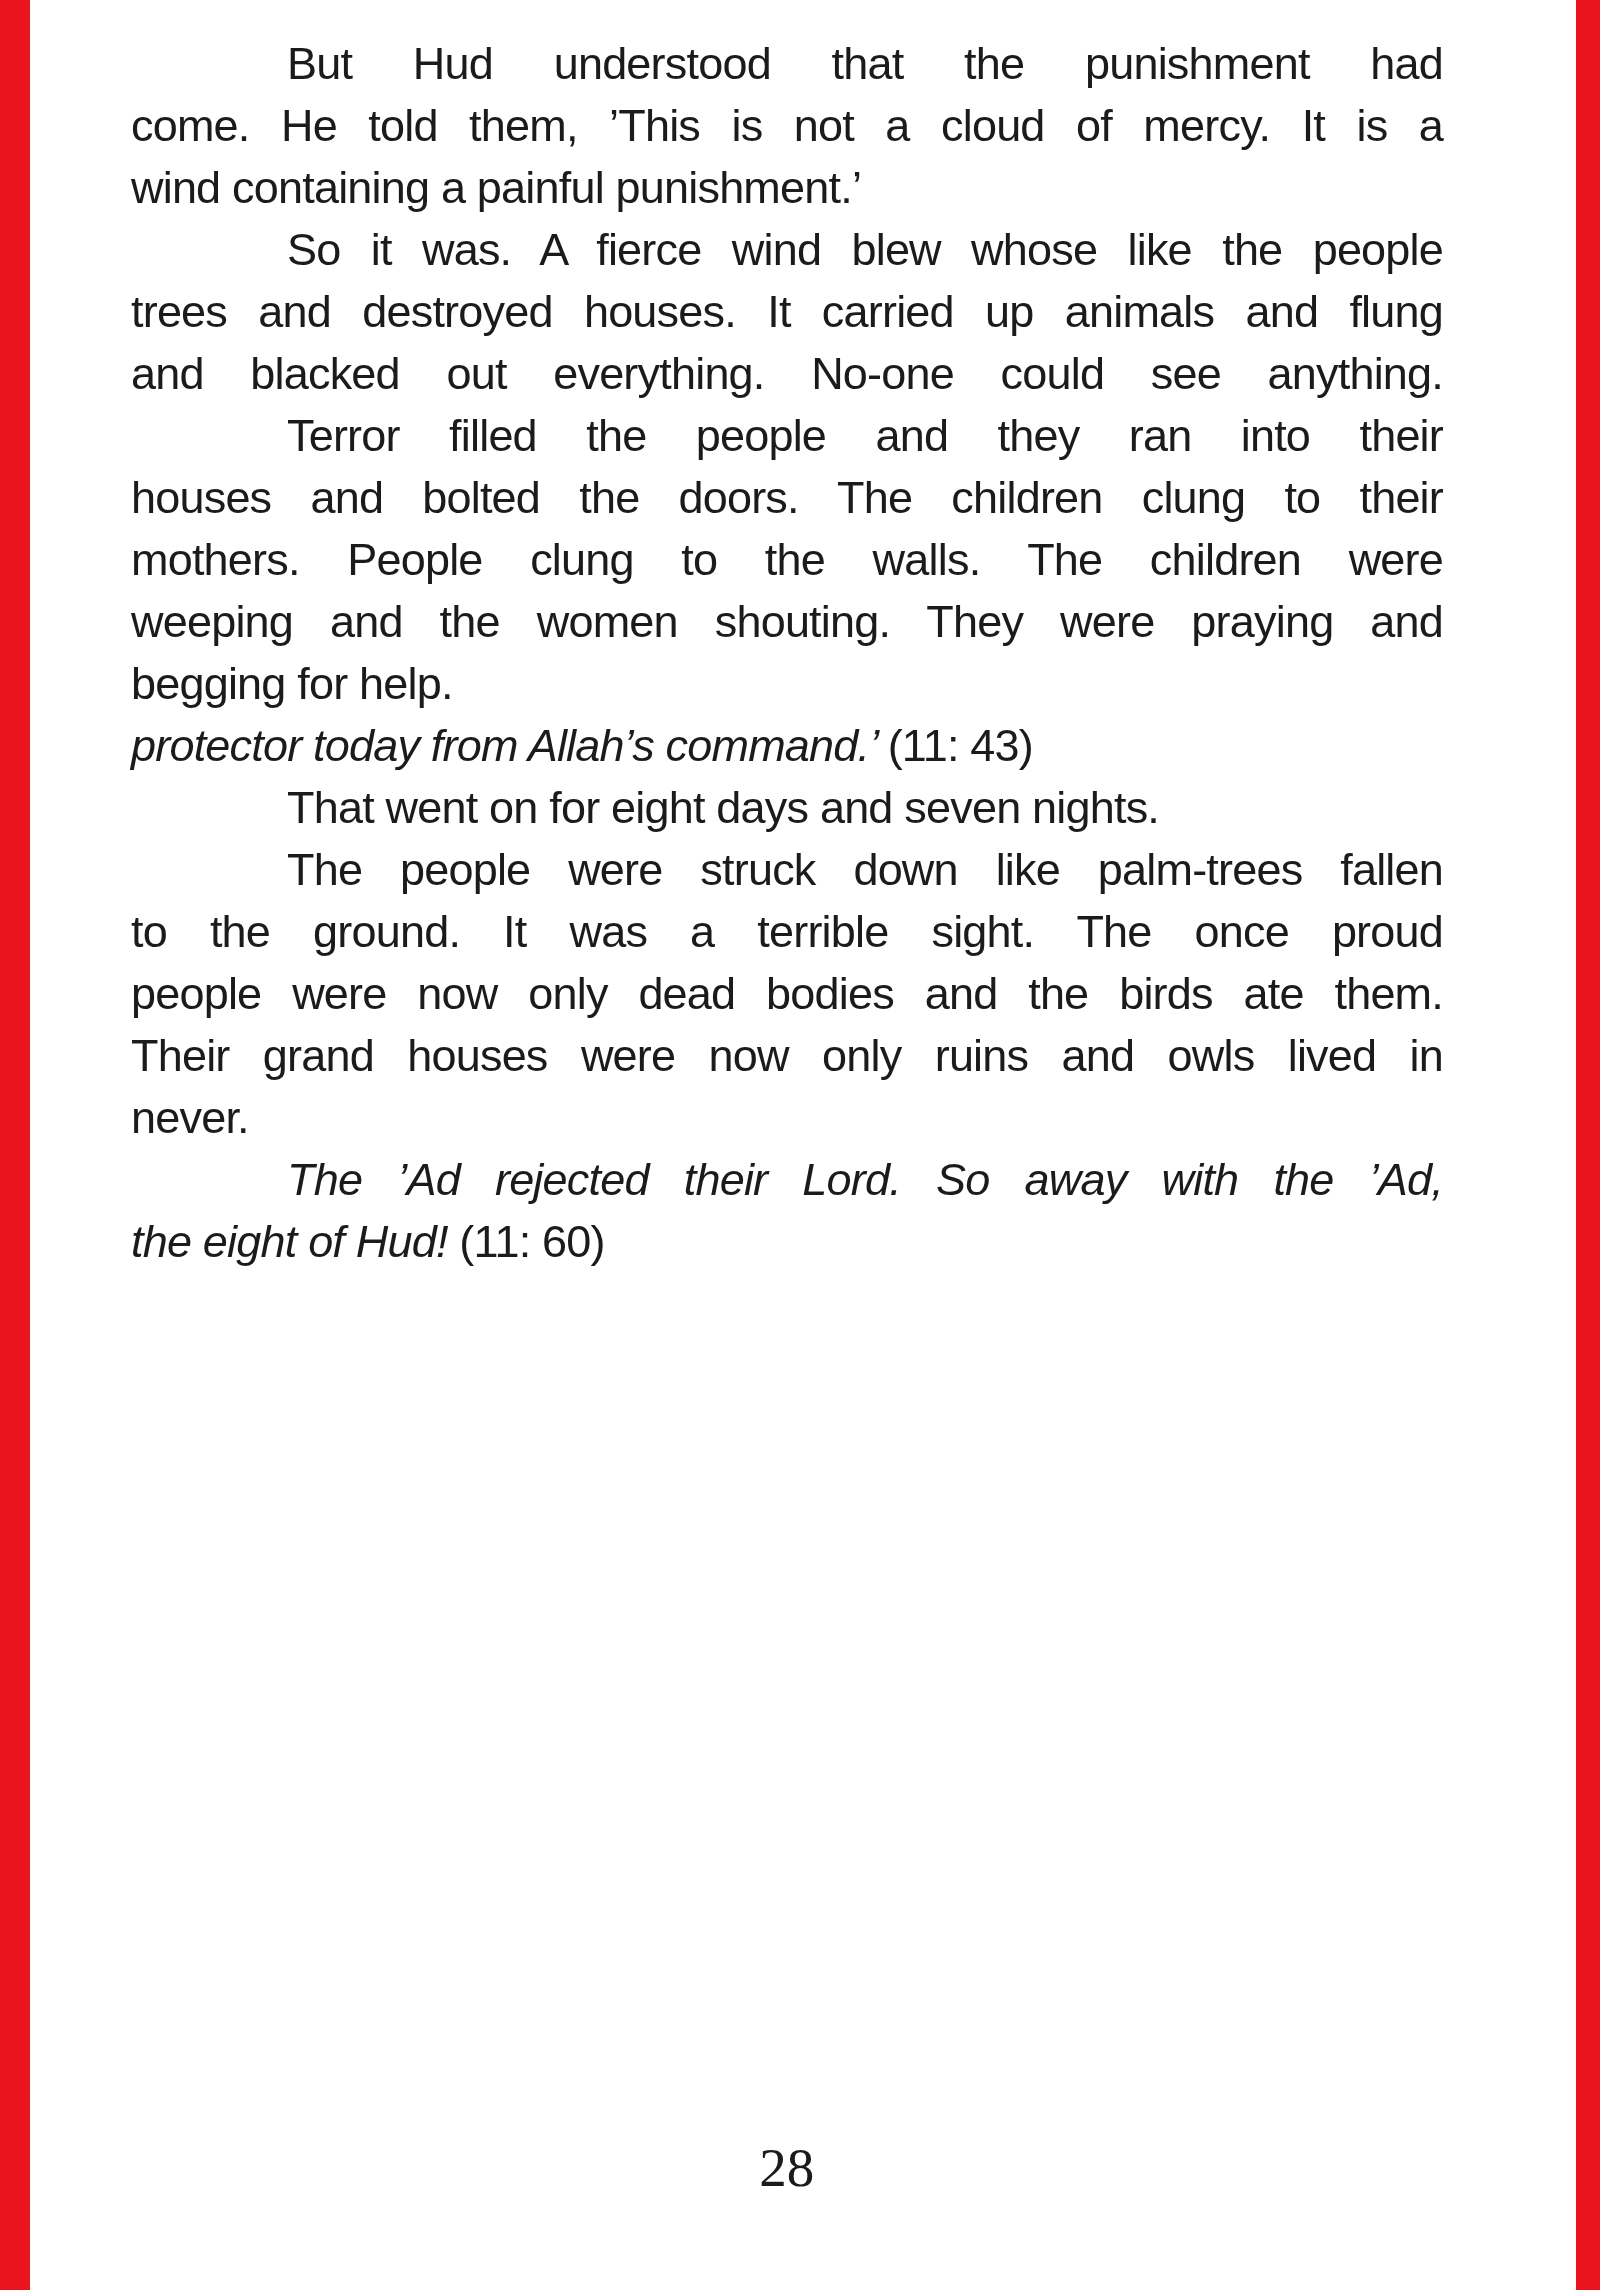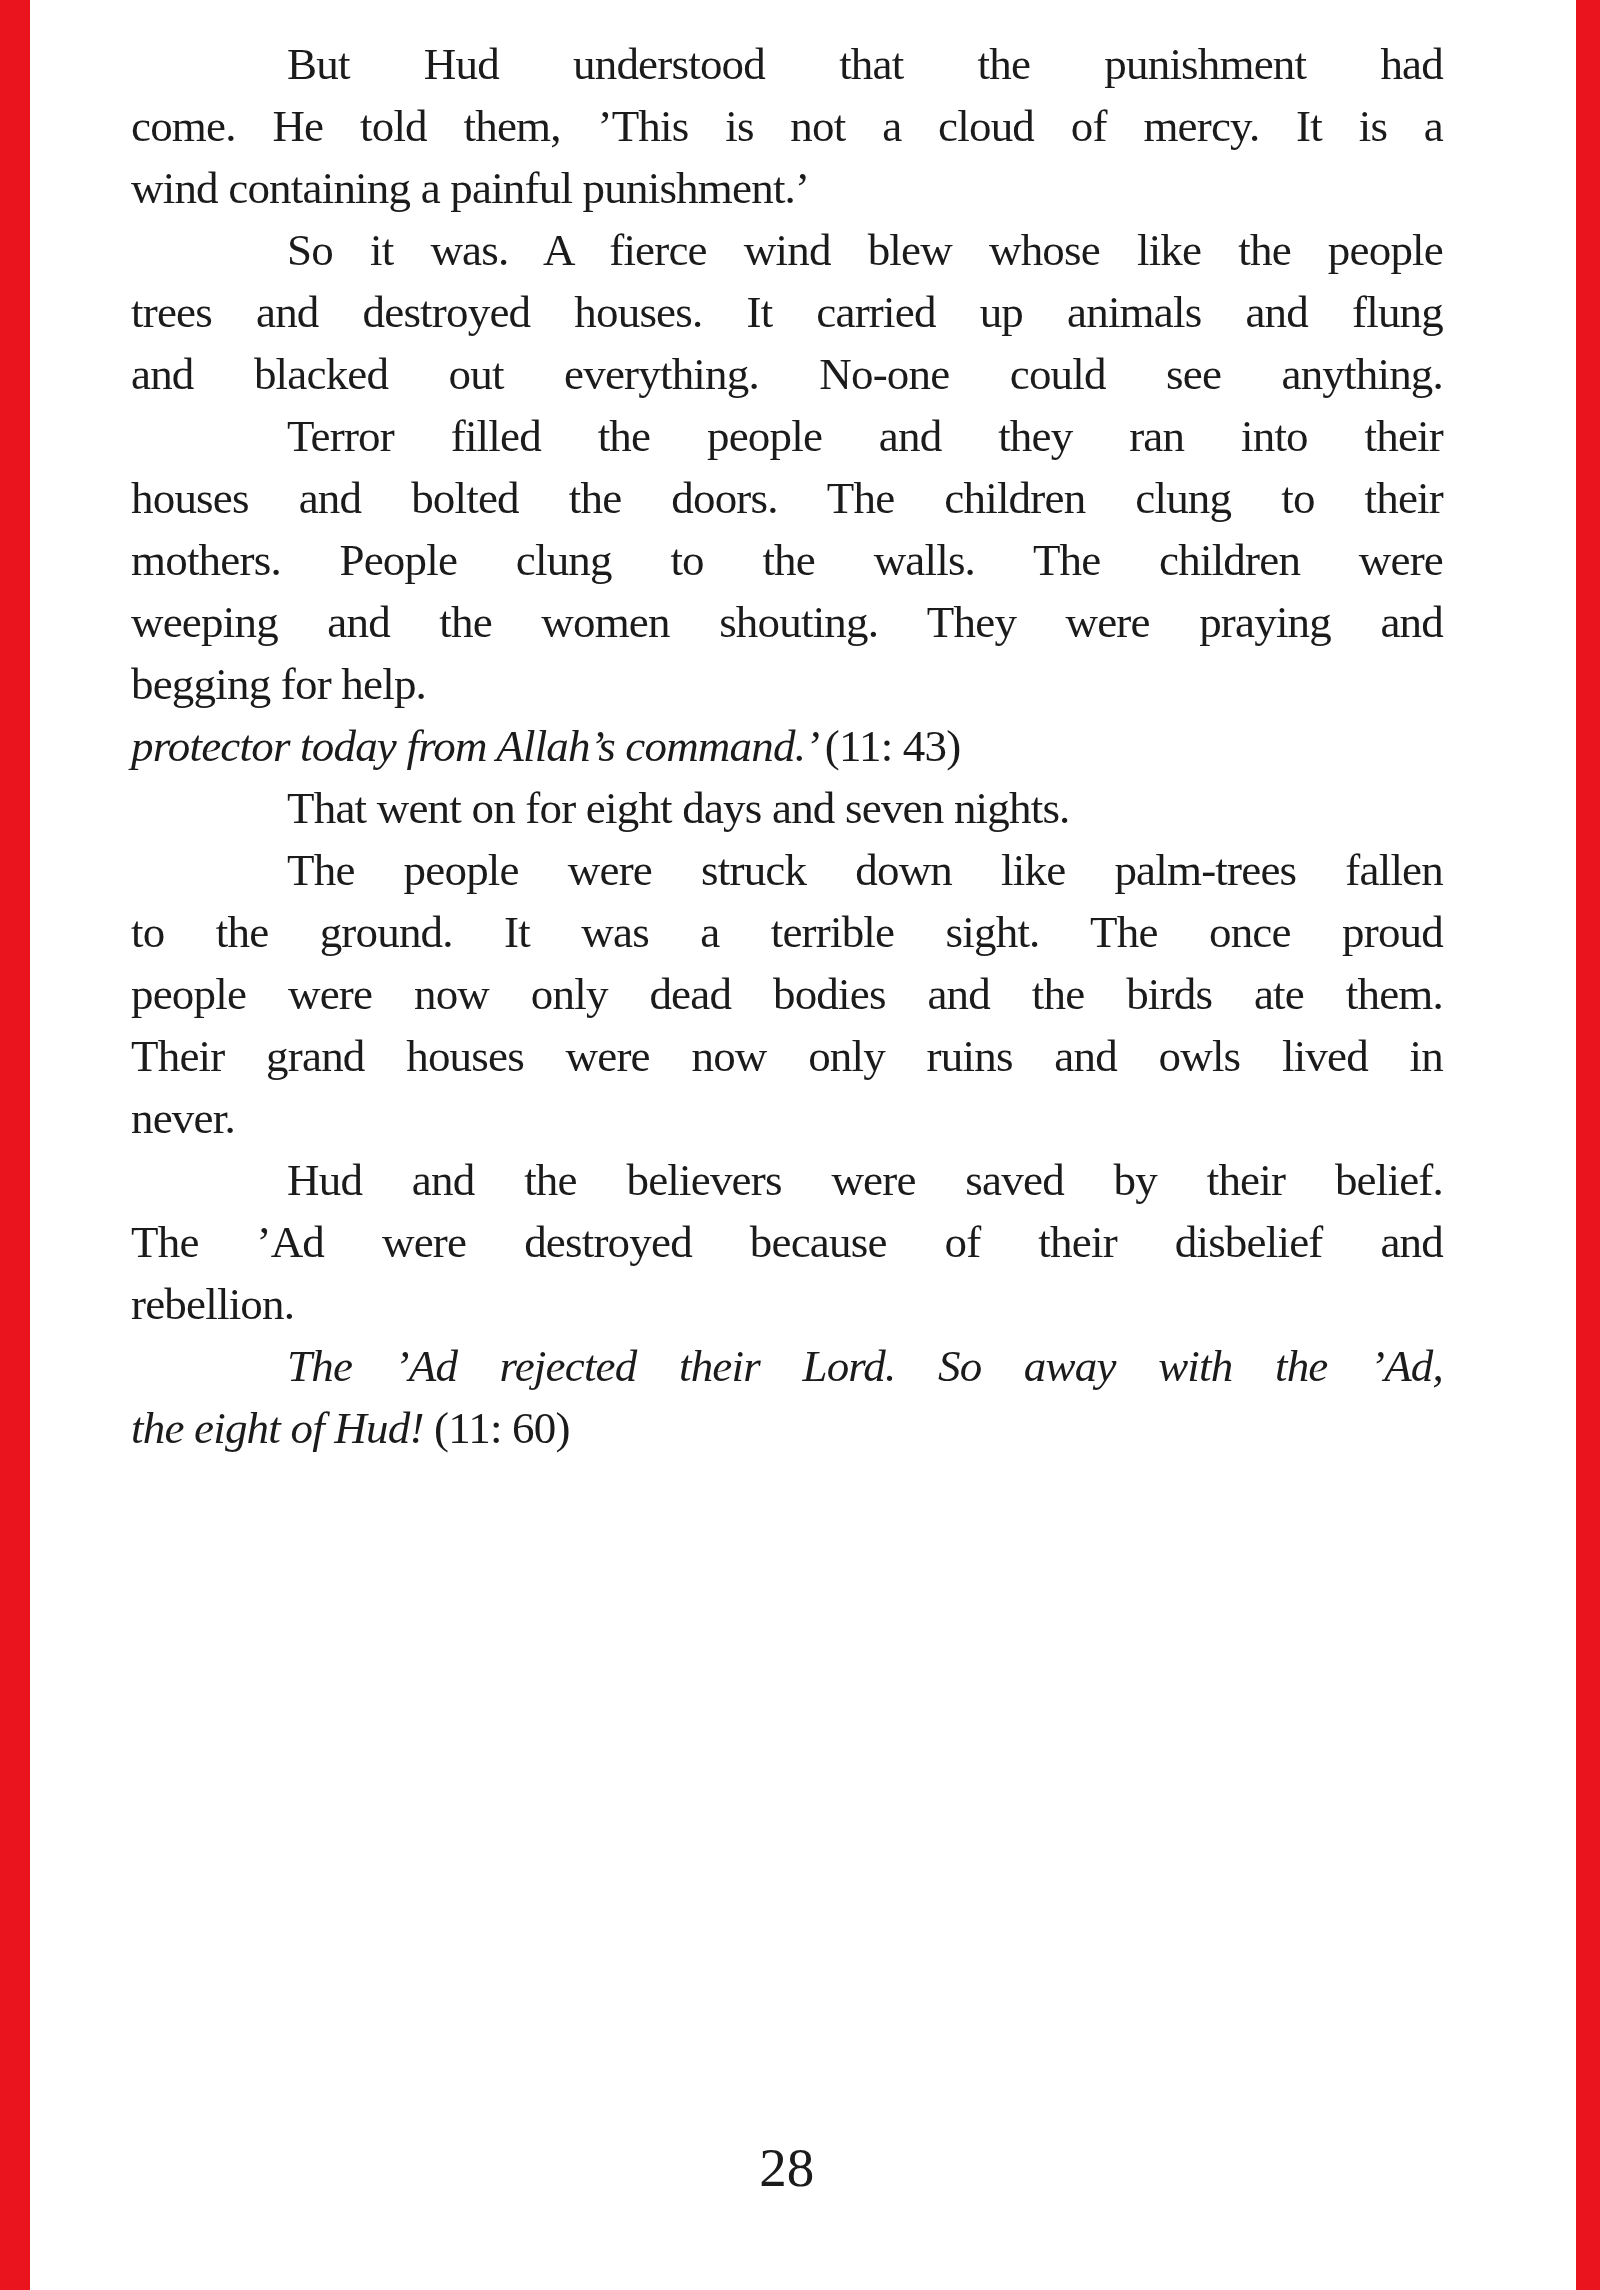--- a/index.html
+++ b/index.html
@@ -20,21 +20,20 @@
   }
   .paragraph{margin:0;padding:0;}
   .line{
     line-height:62px;
     font-size:45px;
     letter-spacing:-0.8px;
     white-space:nowrap;
     text-align:justify;
     text-align-last:justify;
     color:#1b1b1b;
-    font-family:Liberation Serif, serif;
   }
   .line.left{
     text-align:center;
     text-align-last:left;
   }
   .line.indent{text-indent:156px;}
   .it{font-style:italic;}
   .page-number{
     position:absolute;
     top:2136px;left:0;right:0;
@@ -77,25 +76,20 @@
         <div class="line left indent"><span>That went on for eight days and seven nights.</span></div>
       </div>
       <div class="paragraph">
         <div class="line indent"><span>The people were struck down like palm-trees fallen</span></div>
         <div class="line"><span>to the ground. It was a terrible sight. The once proud</span></div>
         <div class="line"><span>people were now only dead bodies and the birds ate them.</span></div>
         <div class="line"><span>Their grand houses were now only ruins and owls lived in</span></div>
         <div class="line left"><span>never.</span></div>
       </div>
       <div class="paragraph">
-        <div class="line indent"><span>Hud and the believers were saved by their belief.</span></div>
-        <div class="line"><span>The ’Ad were destroyed because of their disbelief and</span></div>
-        <div class="line left"><span>rebellion.</span></div>
-      </div>
-      <div class="paragraph">
         <div class="line indent"><span class="it">The ’Ad rejected their Lord. So away with the ’Ad,</span></div>
         <div class="line left"><span class="it">the eight of Hud! </span><span>(11: 60)</span></div>
       </div>
     </div>
 
   <div class="page-number">28</div>
 </div>
 
 
 </body></html>

